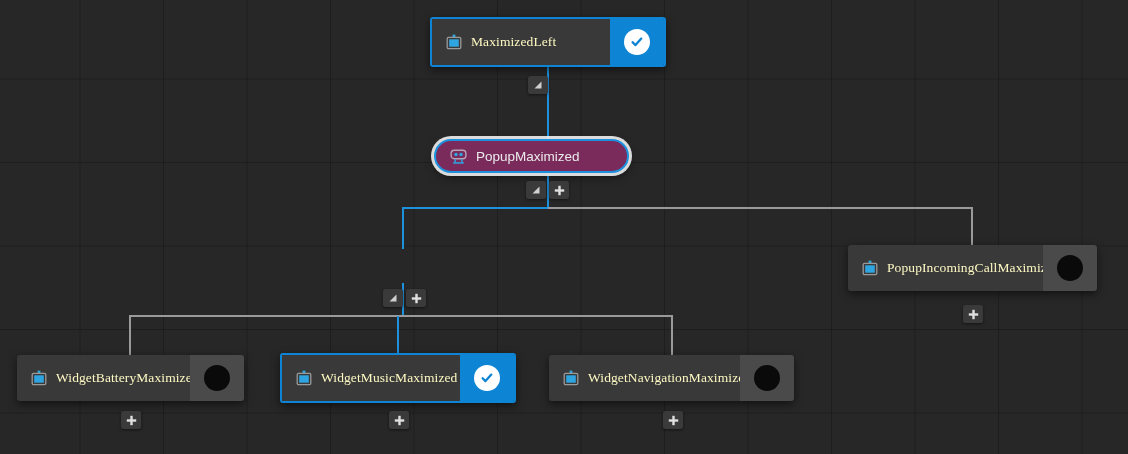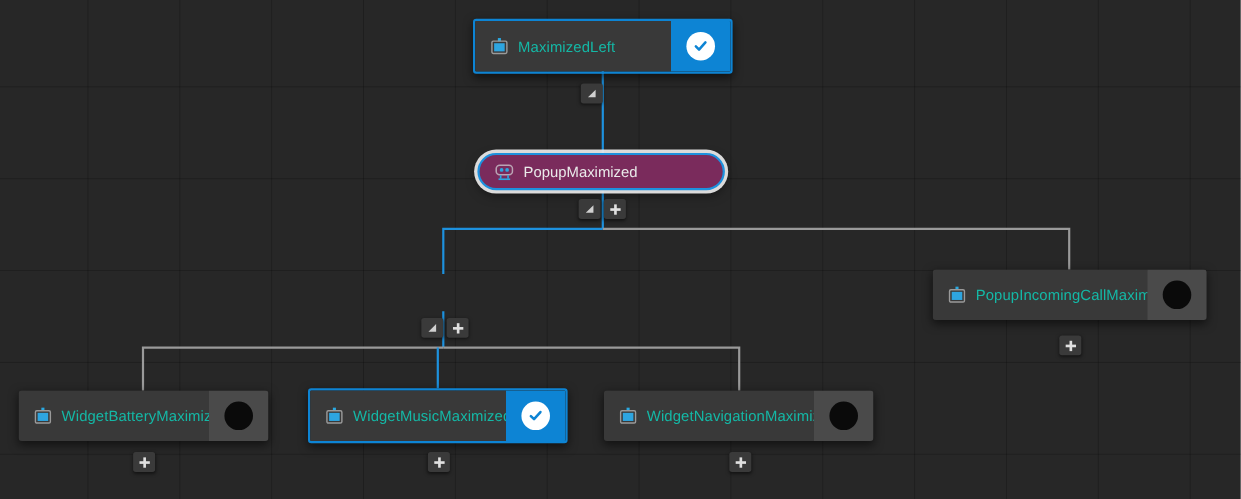--- a/index.html
+++ b/index.html
@@ -35,24 +35,25 @@
   }
   .node .body {
     display: flex;
     align-items: center;
     background: #393939;
     padding: 0 16px 0 14px;
     flex: 1 1 auto;
     min-width: 0;
   }
   .node .label {
-    color: #14b8a6;
+    color: #fef9c3;
     font-size: 13.5px;
     white-space: nowrap;
     letter-spacing: 0.1px;
+    font-family: Liberation Serif, serif;
   }
   .node .badge {
     width: 54px;
     flex: 0 0 54px;
     display: flex;
     align-items: center;
     justify-content: center;
     background: #4a4a4a;
   }
   .node.selected {
@@ -137,21 +138,21 @@
     <div class="badge">
       <span class="check-badge">
         <svg width="18" height="18" viewBox="0 0 18 18">
           <circle cx="9" cy="9" r="9" fill="#ffffff"></circle>
           <path d="M4.6,9.2 L7.5,12.1 L13.3,5.6" fill="none" stroke="#0d84d4" stroke-width="2.3" stroke-linecap="round" stroke-linejoin="round"></path>
         </svg>
       </span>
     </div>
   </div>
 
-  <div class="pill popup" style="left:434px; top:139px; width:225px;">
+  <div class="pill popup" style="left:434px; top:139px; width:195px;">
     <svg class="icon" width="17" height="17" viewBox="0 0 17 17">
       <rect x="1.1" y="2.2" width="14.8" height="8.6" rx="3.2" fill="none" stroke="#b9a3b4" stroke-width="1.4"></rect>
       <circle cx="6.0" cy="6.5" r="1.7" fill="#2ea5e0"></circle>
       <circle cx="11.0" cy="6.5" r="1.7" fill="#2ea5e0"></circle>
       <rect x="4.4" y="11.2" width="1.5" height="3.2" fill="#2ea5e0"></rect>
       <rect x="11.1" y="11.2" width="1.5" height="3.2" fill="#2ea5e0"></rect>
       <rect x="3.2" y="14.2" width="10.6" height="1.5" fill="#2ea5e0"></rect>
     </svg>
     <span class="label">PopupMaximized</span>
   </div>

